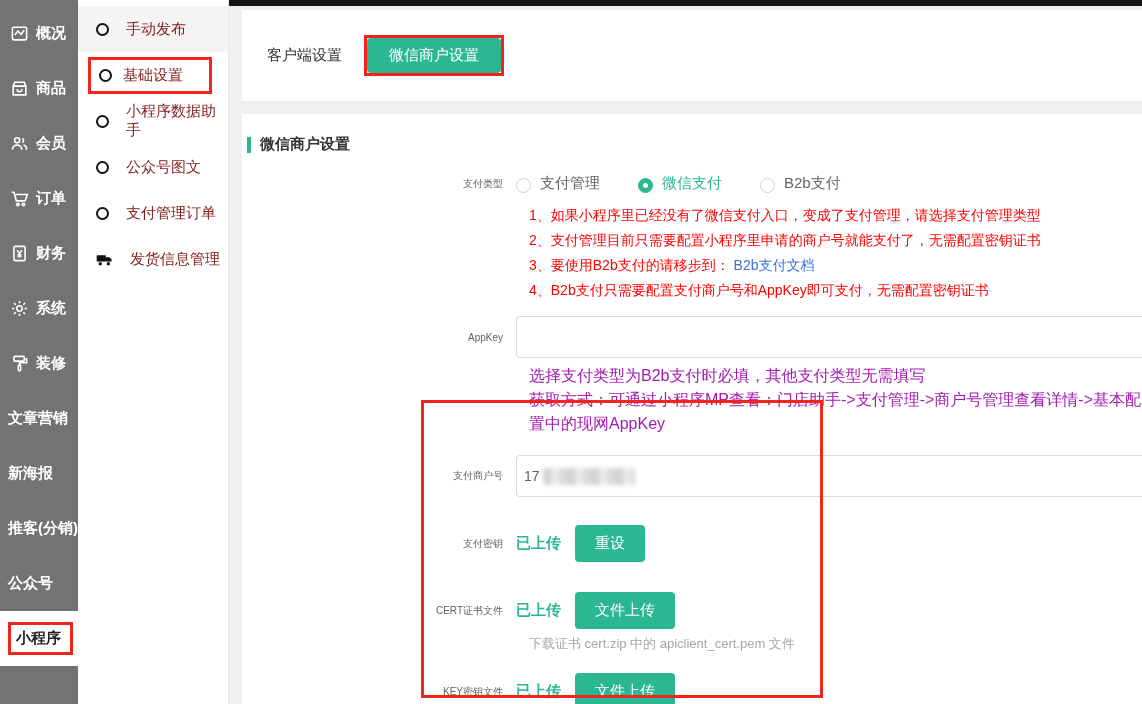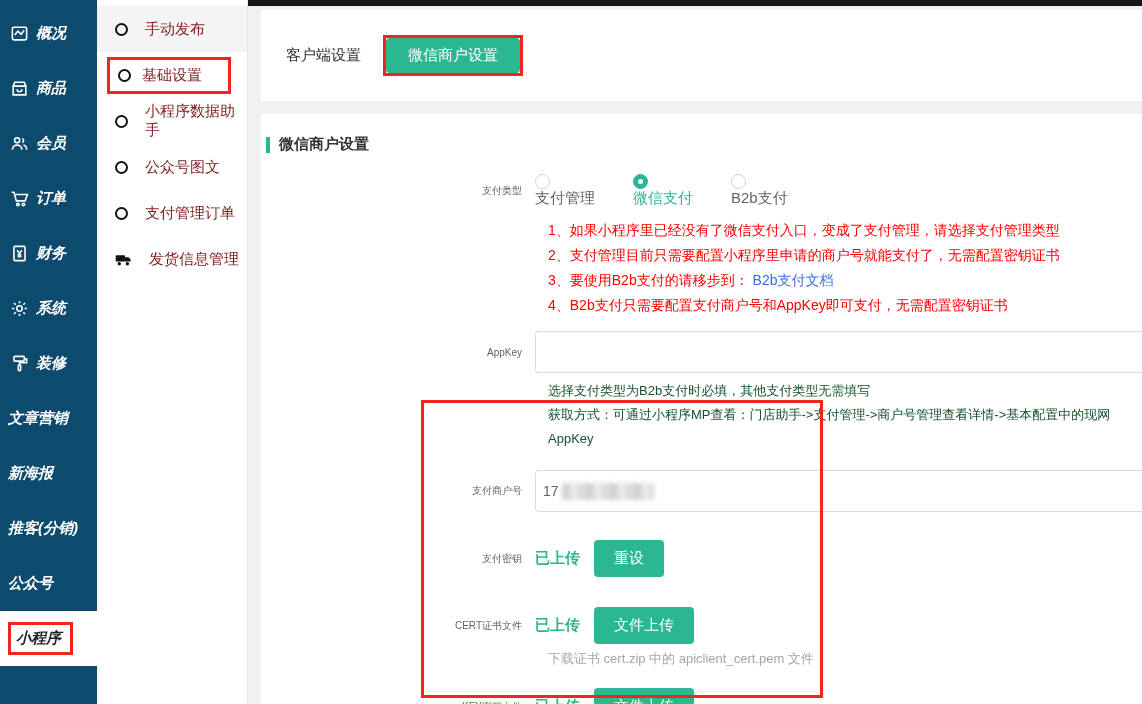--- a/index.html
+++ b/index.html
@@ -4,21 +4,21 @@
 <style>
   * { margin:0; padding:0; box-sizing:border-box; }
   html,body { width:1142px; height:704px; overflow:hidden; }
   body { font-family:"Liberation Sans","DejaVu Sans",sans-serif; position:relative; background:#f0f0f0; }
   #app { display:flex; width:100%; height:100%; }
 
   
   .topstrip { position:absolute; top:0; left:0; width:100%; height:6px; background:#151515; z-index:6; }
 
   
-  .sidebar { width:97px; background:#0c4a6e; flex-shrink:0; padding-top:6px; z-index:7;font-style:italic; }
+  .sidebar { width:78px; background:#737373; flex-shrink:0; padding-top:6px; z-index:7; }
   .side-item { height:55px; display:flex; align-items:center; padding-left:9px; gap:7px;
                color:#fff; font-size:15px; font-weight:bold; cursor:pointer; }
   .side-item .icn { width:20px; height:20px; display:flex; align-items:center; justify-content:center; flex-shrink:0; }
   .side-item.noicon { padding-left:8px; }
   .side-item.active { background:#fff; color:#222; }
   .side-item.active .ann-label { border:3px solid #f3241c; padding:4px 9px 4px 5px; }
 
   
   .submenu { width:151px; background:#fff; border-right:1px solid #e6e6e6; flex-shrink:0; padding-top:6px; z-index:7; }
   .menu-item { height:46px; display:flex; align-items:center; gap:17px; padding-left:18px;
@@ -42,36 +42,36 @@
   .main-card { background:#fff; margin:13px 0 0 13px; flex:1; padding-top:21px; overflow:hidden; }
   .section-head { display:flex; align-items:center; gap:9px; padding-left:5px; }
   .gbar { width:4px; height:16px; background:#2cb793; }
   .section-title { font-size:15px; font-weight:bold; color:#333; }
 
   .form { margin-top:20px; }
   .row { display:flex; align-items:center; }
   .flabel { width:274px; padding-right:13px; text-align:right; color:#606266; font-size:10px; flex-shrink:0; }
 
   .radio-group { display:flex; align-items:center; gap:38px; }
-  .radio-opt { display:flex; align-items:flex-start; cursor:pointer; font-size:15px; color:#666;flex-direction:column; }
+  .radio-opt { display:flex; align-items:flex-end; gap:9px; cursor:pointer; font-size:15px; color:#666; }
   .radio { width:15px; height:15px; border-radius:50%; border:1px solid #ccd0d6; background:#fff; flex-shrink:0;
            display:flex; align-items:center; justify-content:center; }
   .radio.sel { background:#2cb793; border-color:#2cb793; }
   .radio.sel .dot { width:5px; height:5px; background:#fff; border-radius:50%; }
   .radio-opt.sel-label { color:#2cb793; }
 
   .notes { margin:10px 0 0 287px; color:#ff0000; font-size:14px; line-height:25px; }
   .note-link { color:#3a70e3; cursor:pointer; text-decoration:none; }
 
   .inp { flex:1; height:42px; border:1px solid #d9dde2; border-right:none; border-radius:4px 0 0 4px;
          padding-left:7px; font-size:14px; color:#606266; background:#fff; font-family:inherit; outline:none;
          display:flex; align-items:center; }
   input.inp { display:block; line-height:40px; }
 
-  .tips { margin:6px 0 0 287px; color:#14532d; font-size:13px; line-height:24px; }
+  .tips { margin:6px 0 0 287px; color:#a21caf; font-size:16px; line-height:24px; }
   .tipline { margin:6px 0 0 287px; color:#a6a6a6; font-size:13px; }
 
   .status { color:#2cb793; font-weight:bold; font-size:15px; margin-right:14px; }
 
   .mosaic { display:inline-block; width:92px; height:17px; margin-left:3px; vertical-align:middle;
             border-radius:2px; opacity:.85; filter:blur(2px);
             background:repeating-linear-gradient(90deg,#cccccc 0 8px,#e6e6e6 8px 16px,#d5d5d5 16px 24px); }
 
   .mt13{margin-top:13px}.mt19{margin-top:19px}.mt28{margin-top:28px}.mt30{margin-top:30px}.mt20{margin-top:20px}
 

